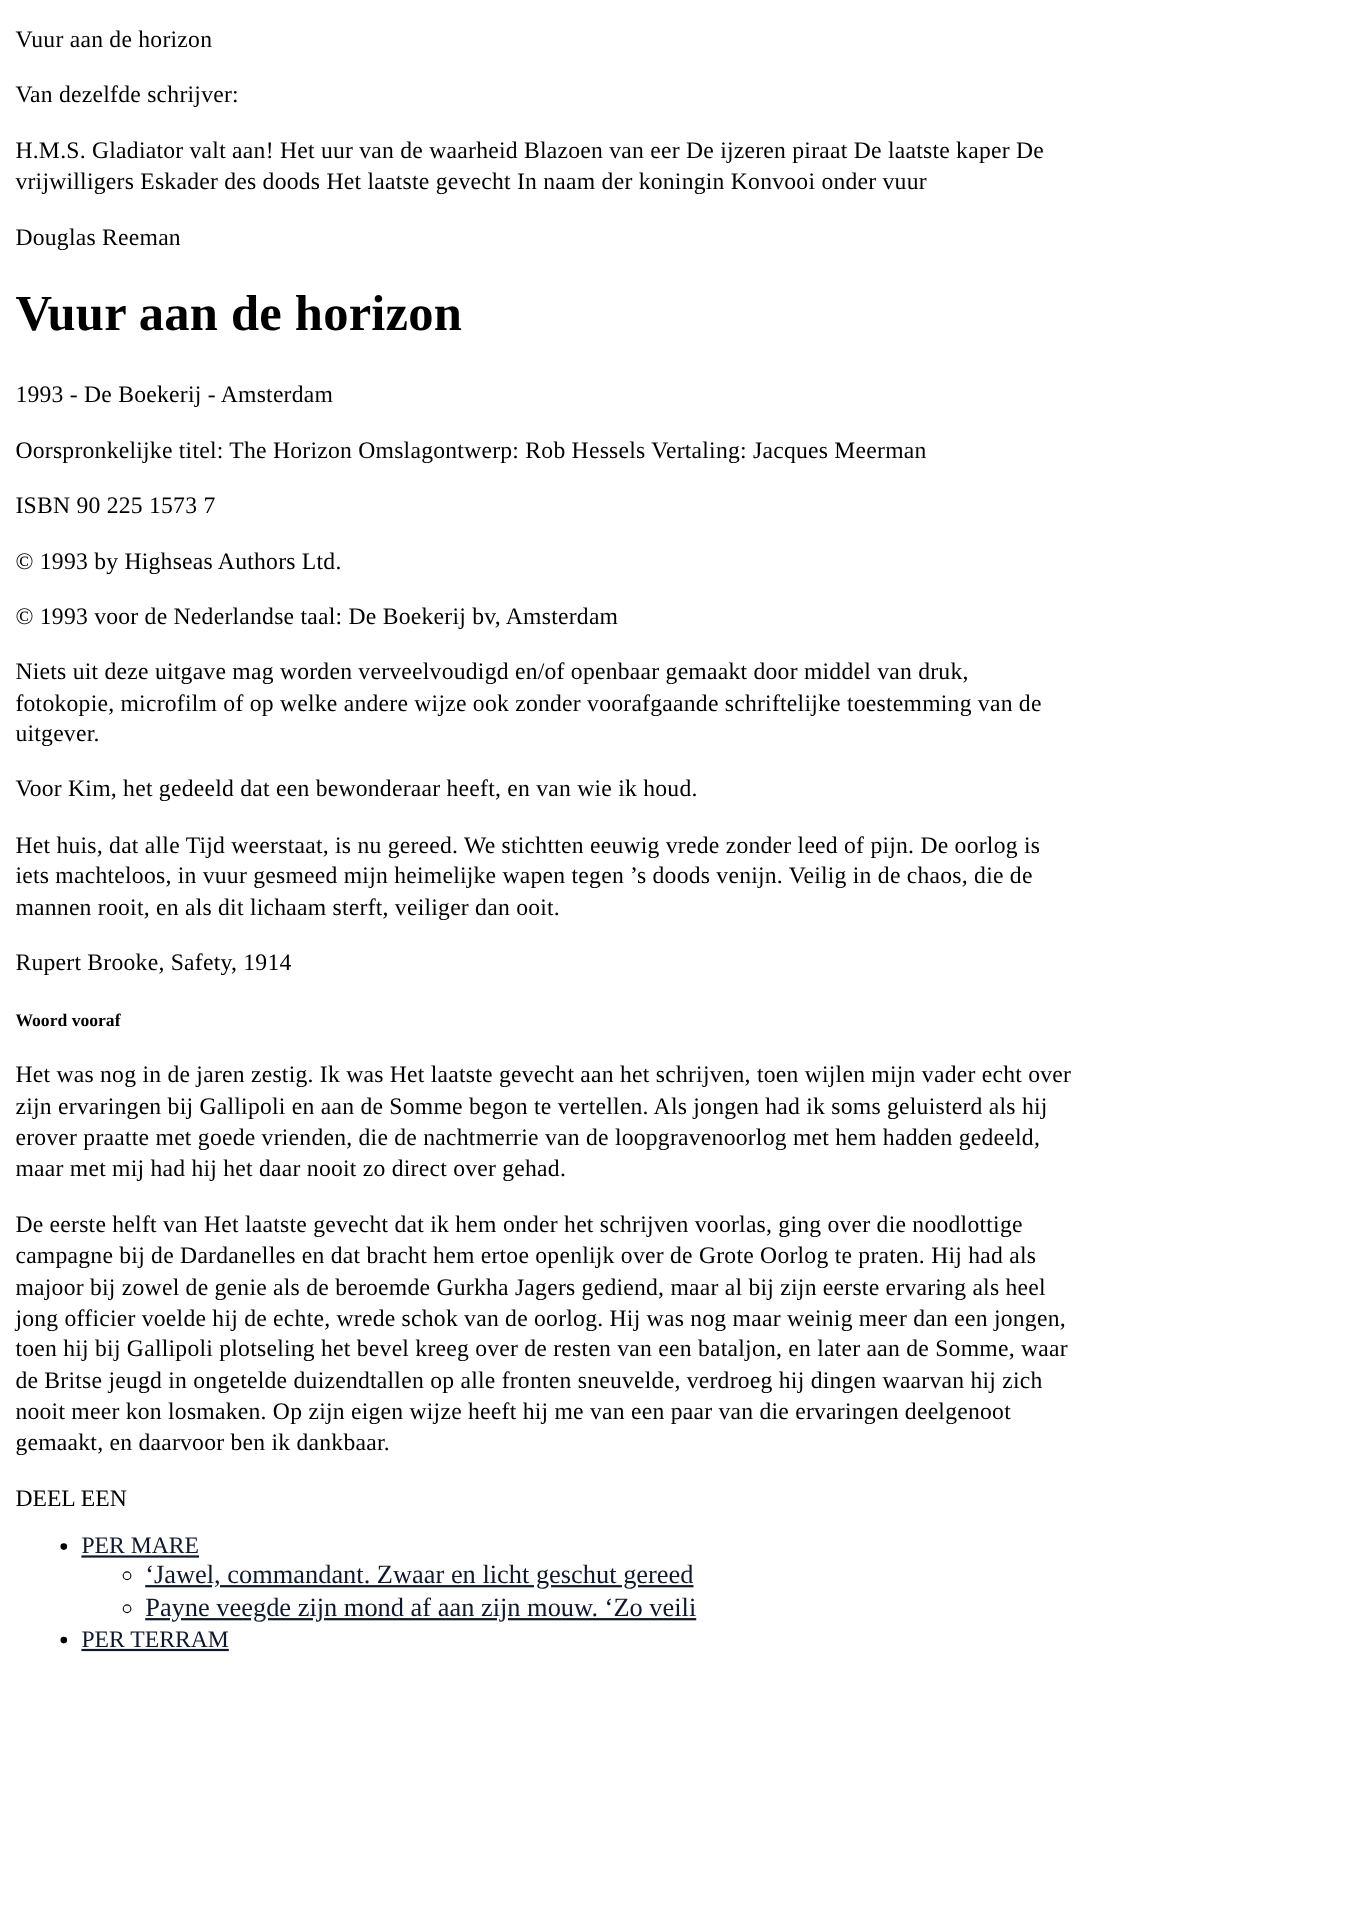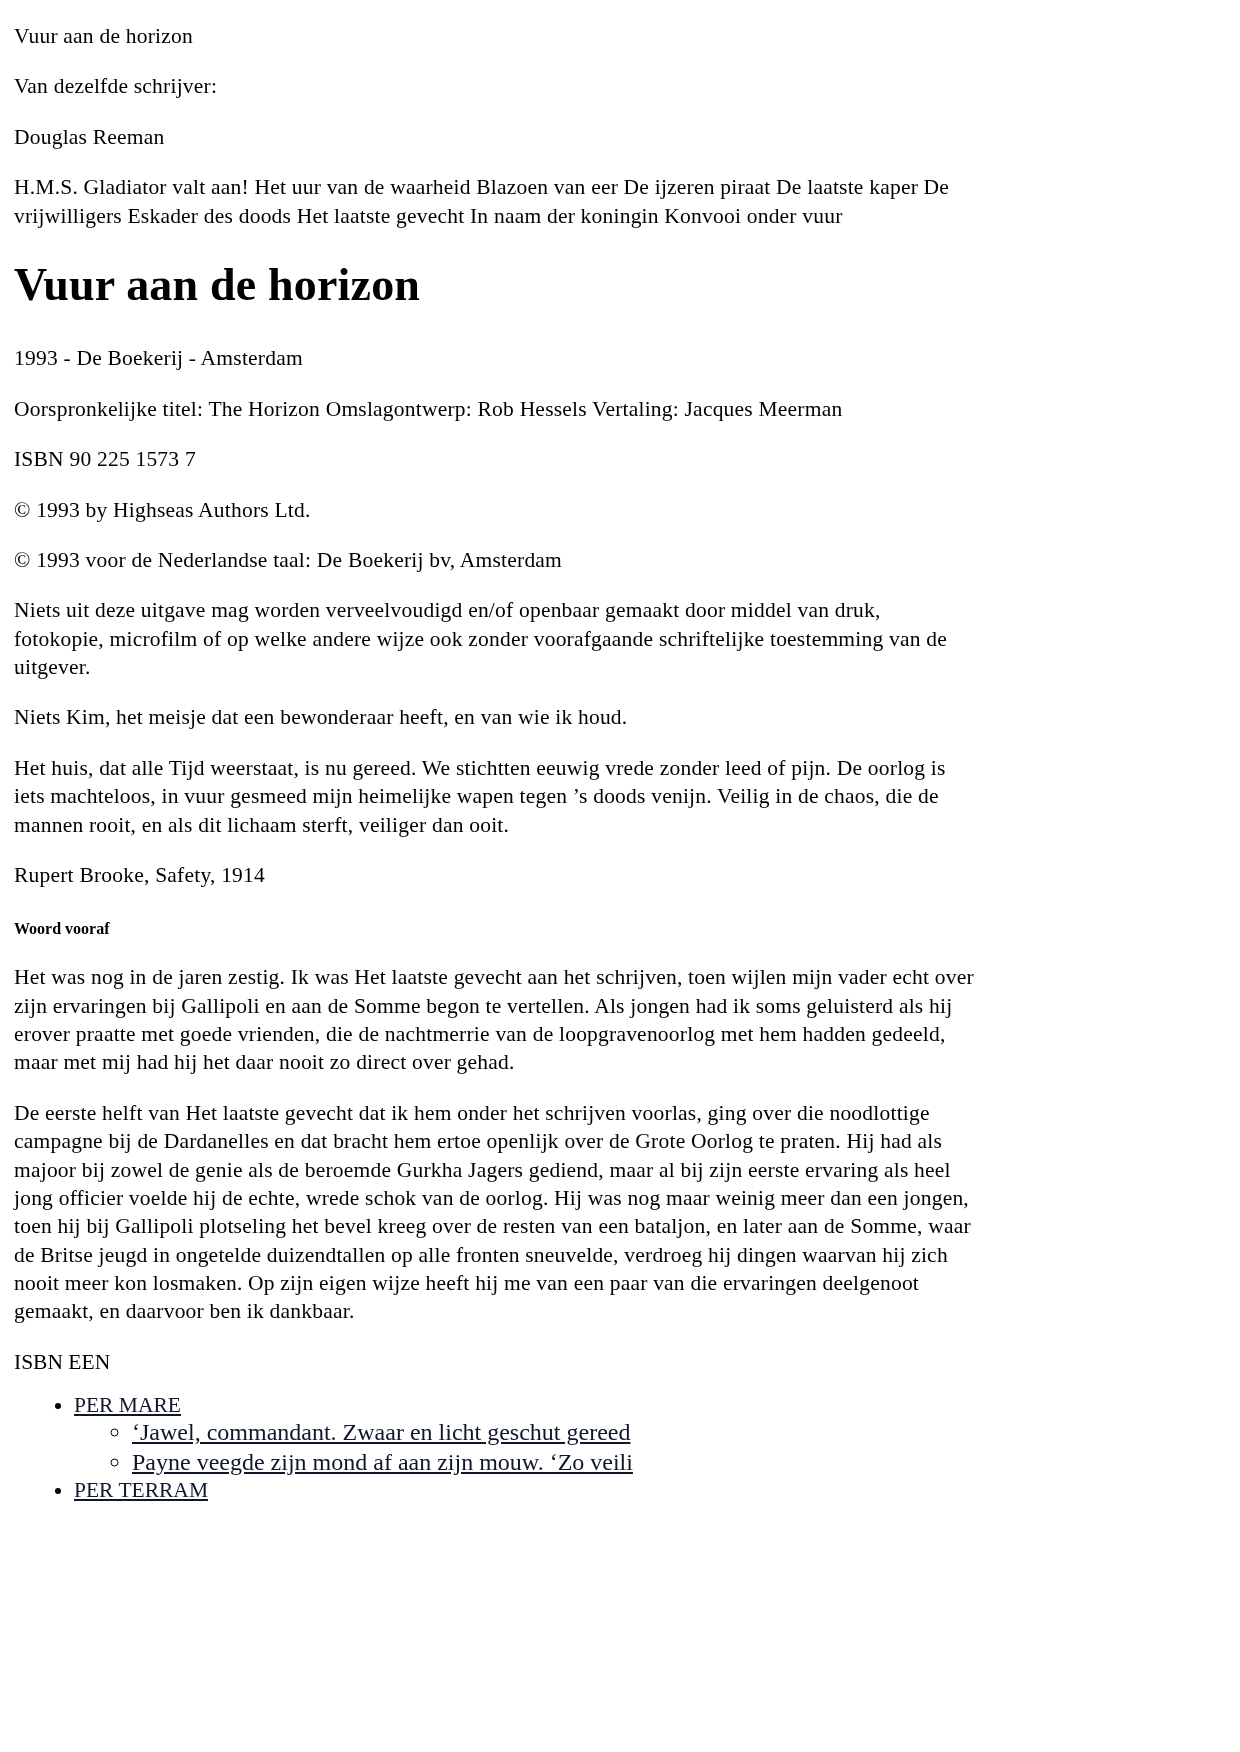--- a/index.html
+++ b/index.html
@@ -72,51 +72,51 @@
 </style>
 </head>
 <body>
 
 <div class="page">
 
   <p class="para">Vuur aan de horizon</p>
 
   <p class="para">Van dezelfde schrijver:</p>
 
+  <p class="para">H.M.S. Gladiator valt aan! Het uur van de waarheid Blazoen van eer De ijzeren piraat De laatste kaper De vrijwilligers Eskader des doods Het laatste gevecht In naam der koningin Konvooi onder vuur</p>
+
   <p class="para">Douglas Reeman</p>
-
-  <p class="para">H.M.S. Gladiator valt aan! Het uur van de waarheid Blazoen van eer De ijzeren piraat De laatste kaper De vrijwilligers Eskader des doods Het laatste gevecht In naam der koningin Konvooi onder vuur</p>
 
   <h1 class="book-title">Vuur aan de horizon</h1>
 
   <p class="para">1993 - De Boekerij - Amsterdam</p>
 
   <p class="para">Oorspronkelijke titel: The Horizon Omslagontwerp: Rob Hessels Vertaling: Jacques Meerman</p>
 
   <p class="para">ISBN 90 225 1573 7</p>
 
   <p class="para">© 1993 by Highseas Authors Ltd.</p>
 
   <p class="para">© 1993 voor de Nederlandse taal: De Boekerij bv, Amsterdam</p>
 
   <p class="para">Niets uit deze uitgave mag worden verveelvoudigd en/of openbaar gemaakt door middel van druk, fotokopie, microfilm of op welke andere wijze ook zonder voorafgaande schriftelijke toestemming van de uitgever.</p>
 
-  <p class="para">Niets Kim, het meisje dat een bewonderaar heeft, en van wie ik houd.</p>
+  <p class="para">Voor Kim, het gedeeld dat een bewonderaar heeft, en van wie ik houd.</p>
 
   <p class="para">Het huis, dat alle Tijd weerstaat, is nu gereed. We stichtten eeuwig vrede zonder leed of pijn. De oorlog is iets machteloos, in vuur gesmeed mijn heimelijke wapen tegen ’s doods venijn. Veilig in de chaos, die de mannen rooit, en als dit lichaam sterft, veiliger dan ooit.</p>
 
   <p class="para">Rupert Brooke, Safety, 1914</p>
 
   <h2 class="section-title">Woord vooraf</h2>
 
   <p class="para">Het was nog in de jaren zestig. Ik was Het laatste gevecht aan het schrijven, toen wijlen mijn vader echt over zijn ervaringen bij Gallipoli en aan de Somme begon te vertellen. Als jongen had ik soms geluisterd als hij erover praatte met goede vrienden, die de nachtmerrie van de loopgravenoorlog met hem hadden gedeeld, maar met mij had hij het daar nooit zo direct over gehad.</p>
 
   <p class="para">De eerste helft van Het laatste gevecht dat ik hem onder het schrijven voorlas, ging over die noodlottige campagne bij de Dardanelles en dat bracht hem ertoe openlijk over de Grote Oorlog te praten. Hij had als majoor bij zowel de genie als de beroemde Gurkha Jagers gediend, maar al bij zijn eerste ervaring als heel jong officier voelde hij de echte, wrede schok van de oorlog. Hij was nog maar weinig meer dan een jongen, toen hij bij Gallipoli plotseling het bevel kreeg over de resten van een bataljon, en later aan de Somme, waar de Britse jeugd in ongetelde duizendtallen op alle fronten sneuvelde, verdroeg hij dingen waarvan hij zich nooit meer kon losmaken. Op zijn eigen wijze heeft hij me van een paar van die ervaringen deelgenoot gemaakt, en daarvoor ben ik dankbaar.</p>
 
-  <p class="part-label">ISBN EEN</p>
+  <p class="part-label">DEEL EEN</p>
 
   <ul class="toc" id="toc-root">
       <li><a class="toc-link" href="#">PER MARE</a><ul class="toc-sub">
           <li><a class="toc-link" href="#">‘Jawel, commandant. Zwaar en licht geschut gereed</a></li>
           <li><a class="toc-link" href="#">Payne veegde zijn mond af aan zijn mouw. ‘Zo veili</a></li>
         </ul></li>
       <li><a class="toc-link" href="#">PER TERRAM</a></li>
     </ul>
 
 </div>

